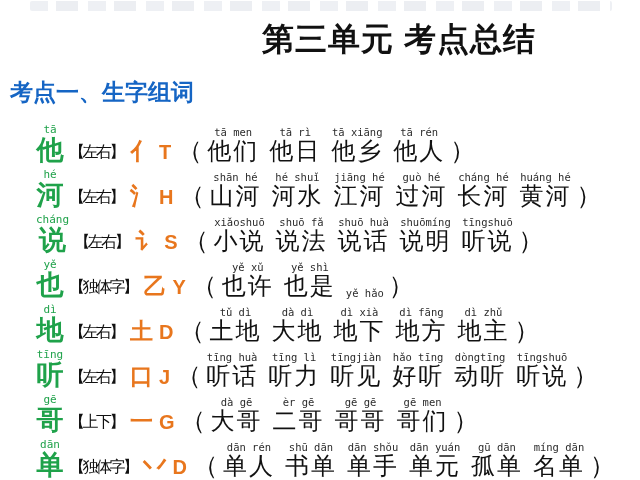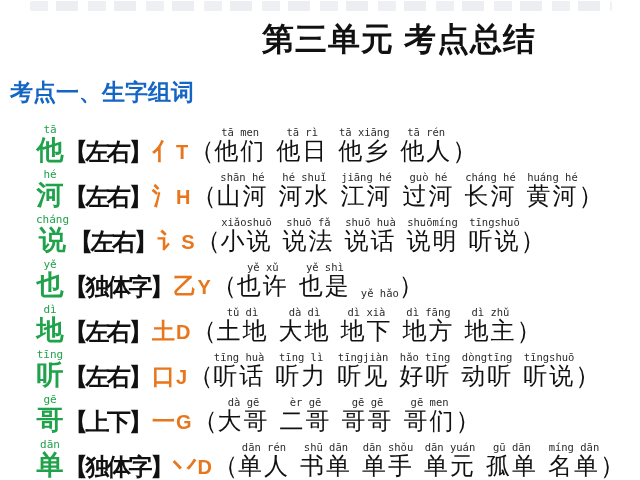--- a/index.html
+++ b/index.html
@@ -38,20 +38,21 @@
     font-size: 23px;
     font-weight: bold;
     color: var(--blue);
     white-space: nowrap;
   }
   .rows { margin: 13px 0 0 36px; }
   .row {
     display: flex;
     align-items: flex-end;
     height: 45px;
+    gap: 5px;
     padding-bottom: 2px;
     white-space: nowrap;
   }
   .char-block {
     display: flex;
     flex-direction: column;
     align-items: center;
     min-width: 28px;
   }
   .char-py {
@@ -60,24 +61,24 @@
     line-height: 12px;
     color: var(--green);
   }
   .char {
     font-size: 27px;
     line-height: 28px;
     font-weight: bold;
     color: var(--green);
   }
   .bracket {
-    font-size: 24px;
+    font-size: 16px;
     line-height: 24px;
     letter-spacing: -2.5px;
-    font-weight: bold;
+    font-weight: normal;
     color: var(--ink);
     margin-right: 2px;
   }
   .radical {
     font-size: 23px;
     line-height: 25px;
     font-weight: bold;
     color: var(--orange);
   }
   .letter {

